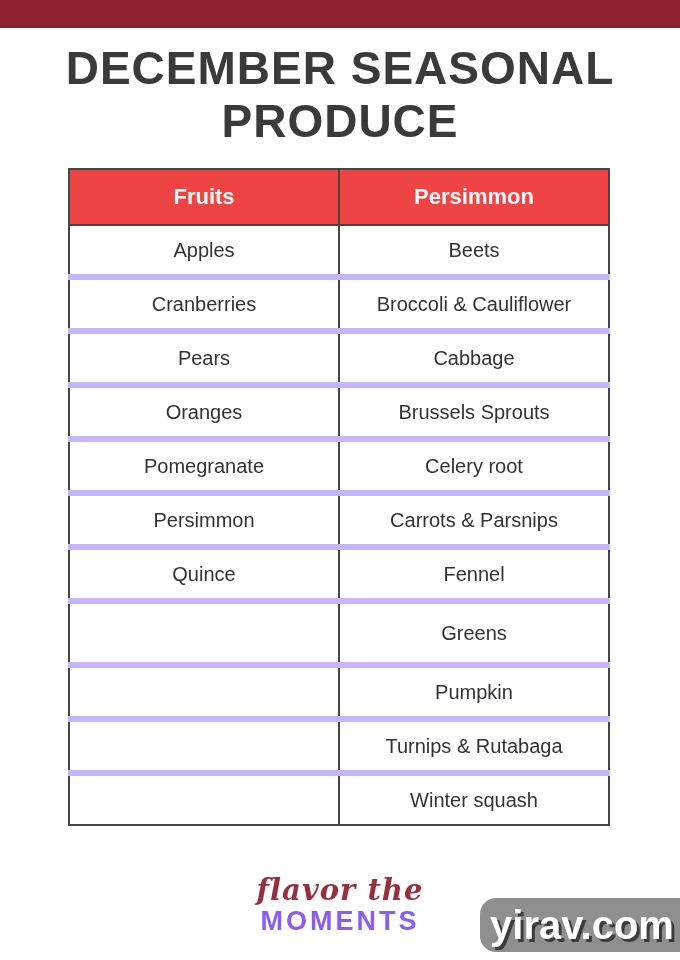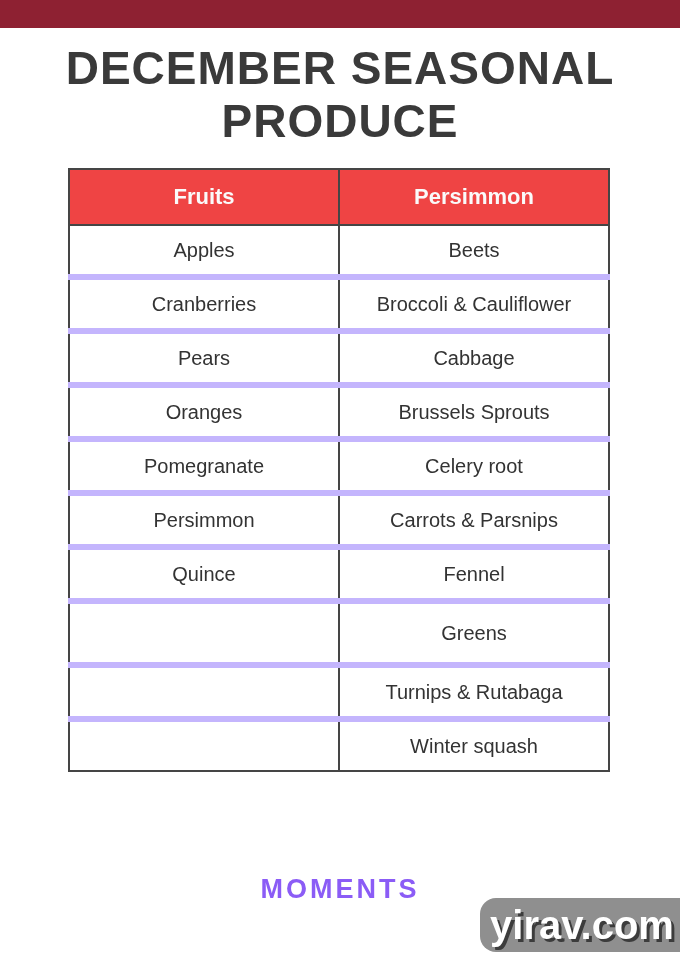--- a/index.html
+++ b/index.html
@@ -165,30 +165,35 @@
       <tr>
         <td>Quince</td>
         <td>Fennel</td>
       </tr>
       <tr class="tall">
         <td></td>
         <td>Greens</td>
       </tr>
       <tr>
         <td></td>
+        <td>Pumpkin</td>
+      </tr>
+      <tr>
+        <td></td>
         <td>Turnips &amp; Rutabaga</td>
       </tr>
       <tr>
         <td></td>
         <td>Winter squash</td>
       </tr>
     </tbody>
   </table>
 
   <div class="logo">
+    <div class="logo-script">flavor the</div>
     <div class="logo-caps">MOMENTS</div>
   </div>
 
   <div class="watermark">
     <span>yirav.com</span>
   </div>
 
 </div>
 
 </body></html>

